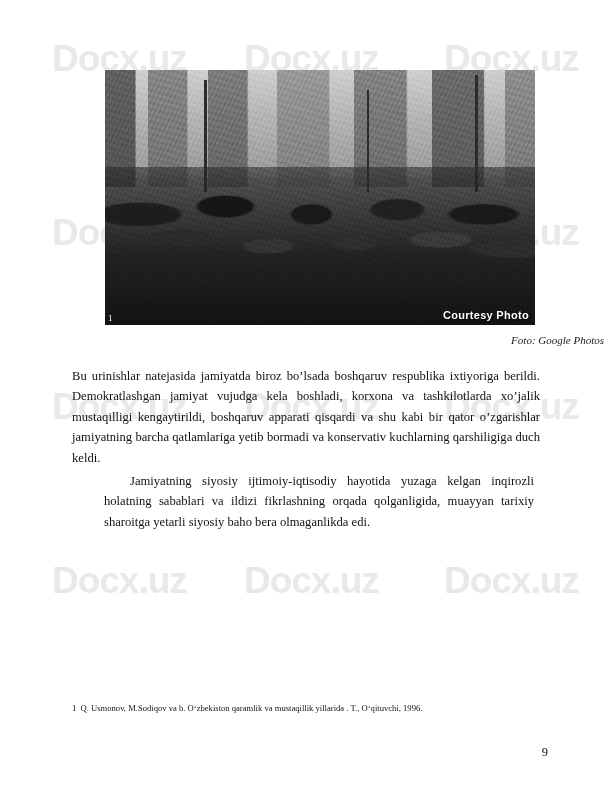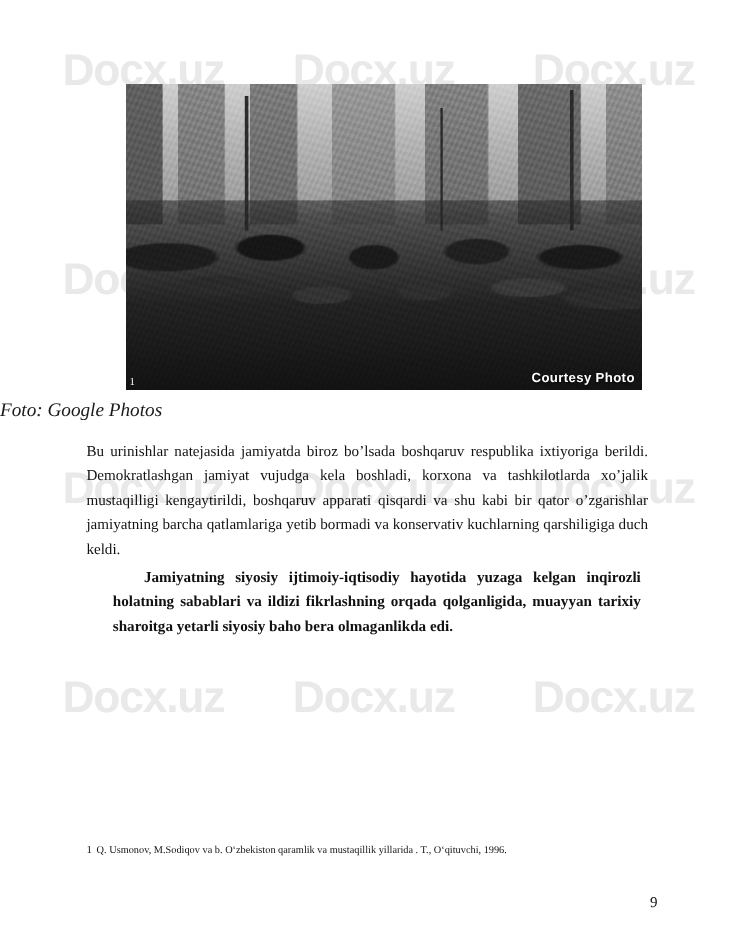--- a/index.html
+++ b/index.html
@@ -124,24 +124,24 @@
     font-family: "Liberation Serif", serif;
     font-size: 9px;
     color: #ffffff;
   }
 
   .caption {
     position: absolute;
     left: 0;
     top: 334px;
     width: 604px;
-    text-align: left;
+    text-align: right;
     font-family: "Liberation Serif", serif;
     font-style: italic;
-    font-size: 16px;
+    font-size: 11px;
     color: #1a1a1a;
   }
 
   .body-text {
     position: absolute;
     left: 72px;
     top: 356px;
     width: 468px;
   }
 
@@ -156,25 +156,24 @@
   p.p1 {
     text-align: justify;
     text-indent: 0;
   }
   p.p2 {
     margin-top: 10px;
     text-align: justify;
   }
   p.p3 {
     margin-top: 3px;
-    margin-left: 22px;
+    margin-left: 32px;
     margin-right: 6px;
     text-indent: 26px;
     text-align: justify;
-    font-weight: bold;
   }
   p.p4 {
     margin-top: 13px;
     margin-left: 18px;
     text-indent: 18px;
     text-align: justify;
   }
 
   .footnote {
     position: absolute;

